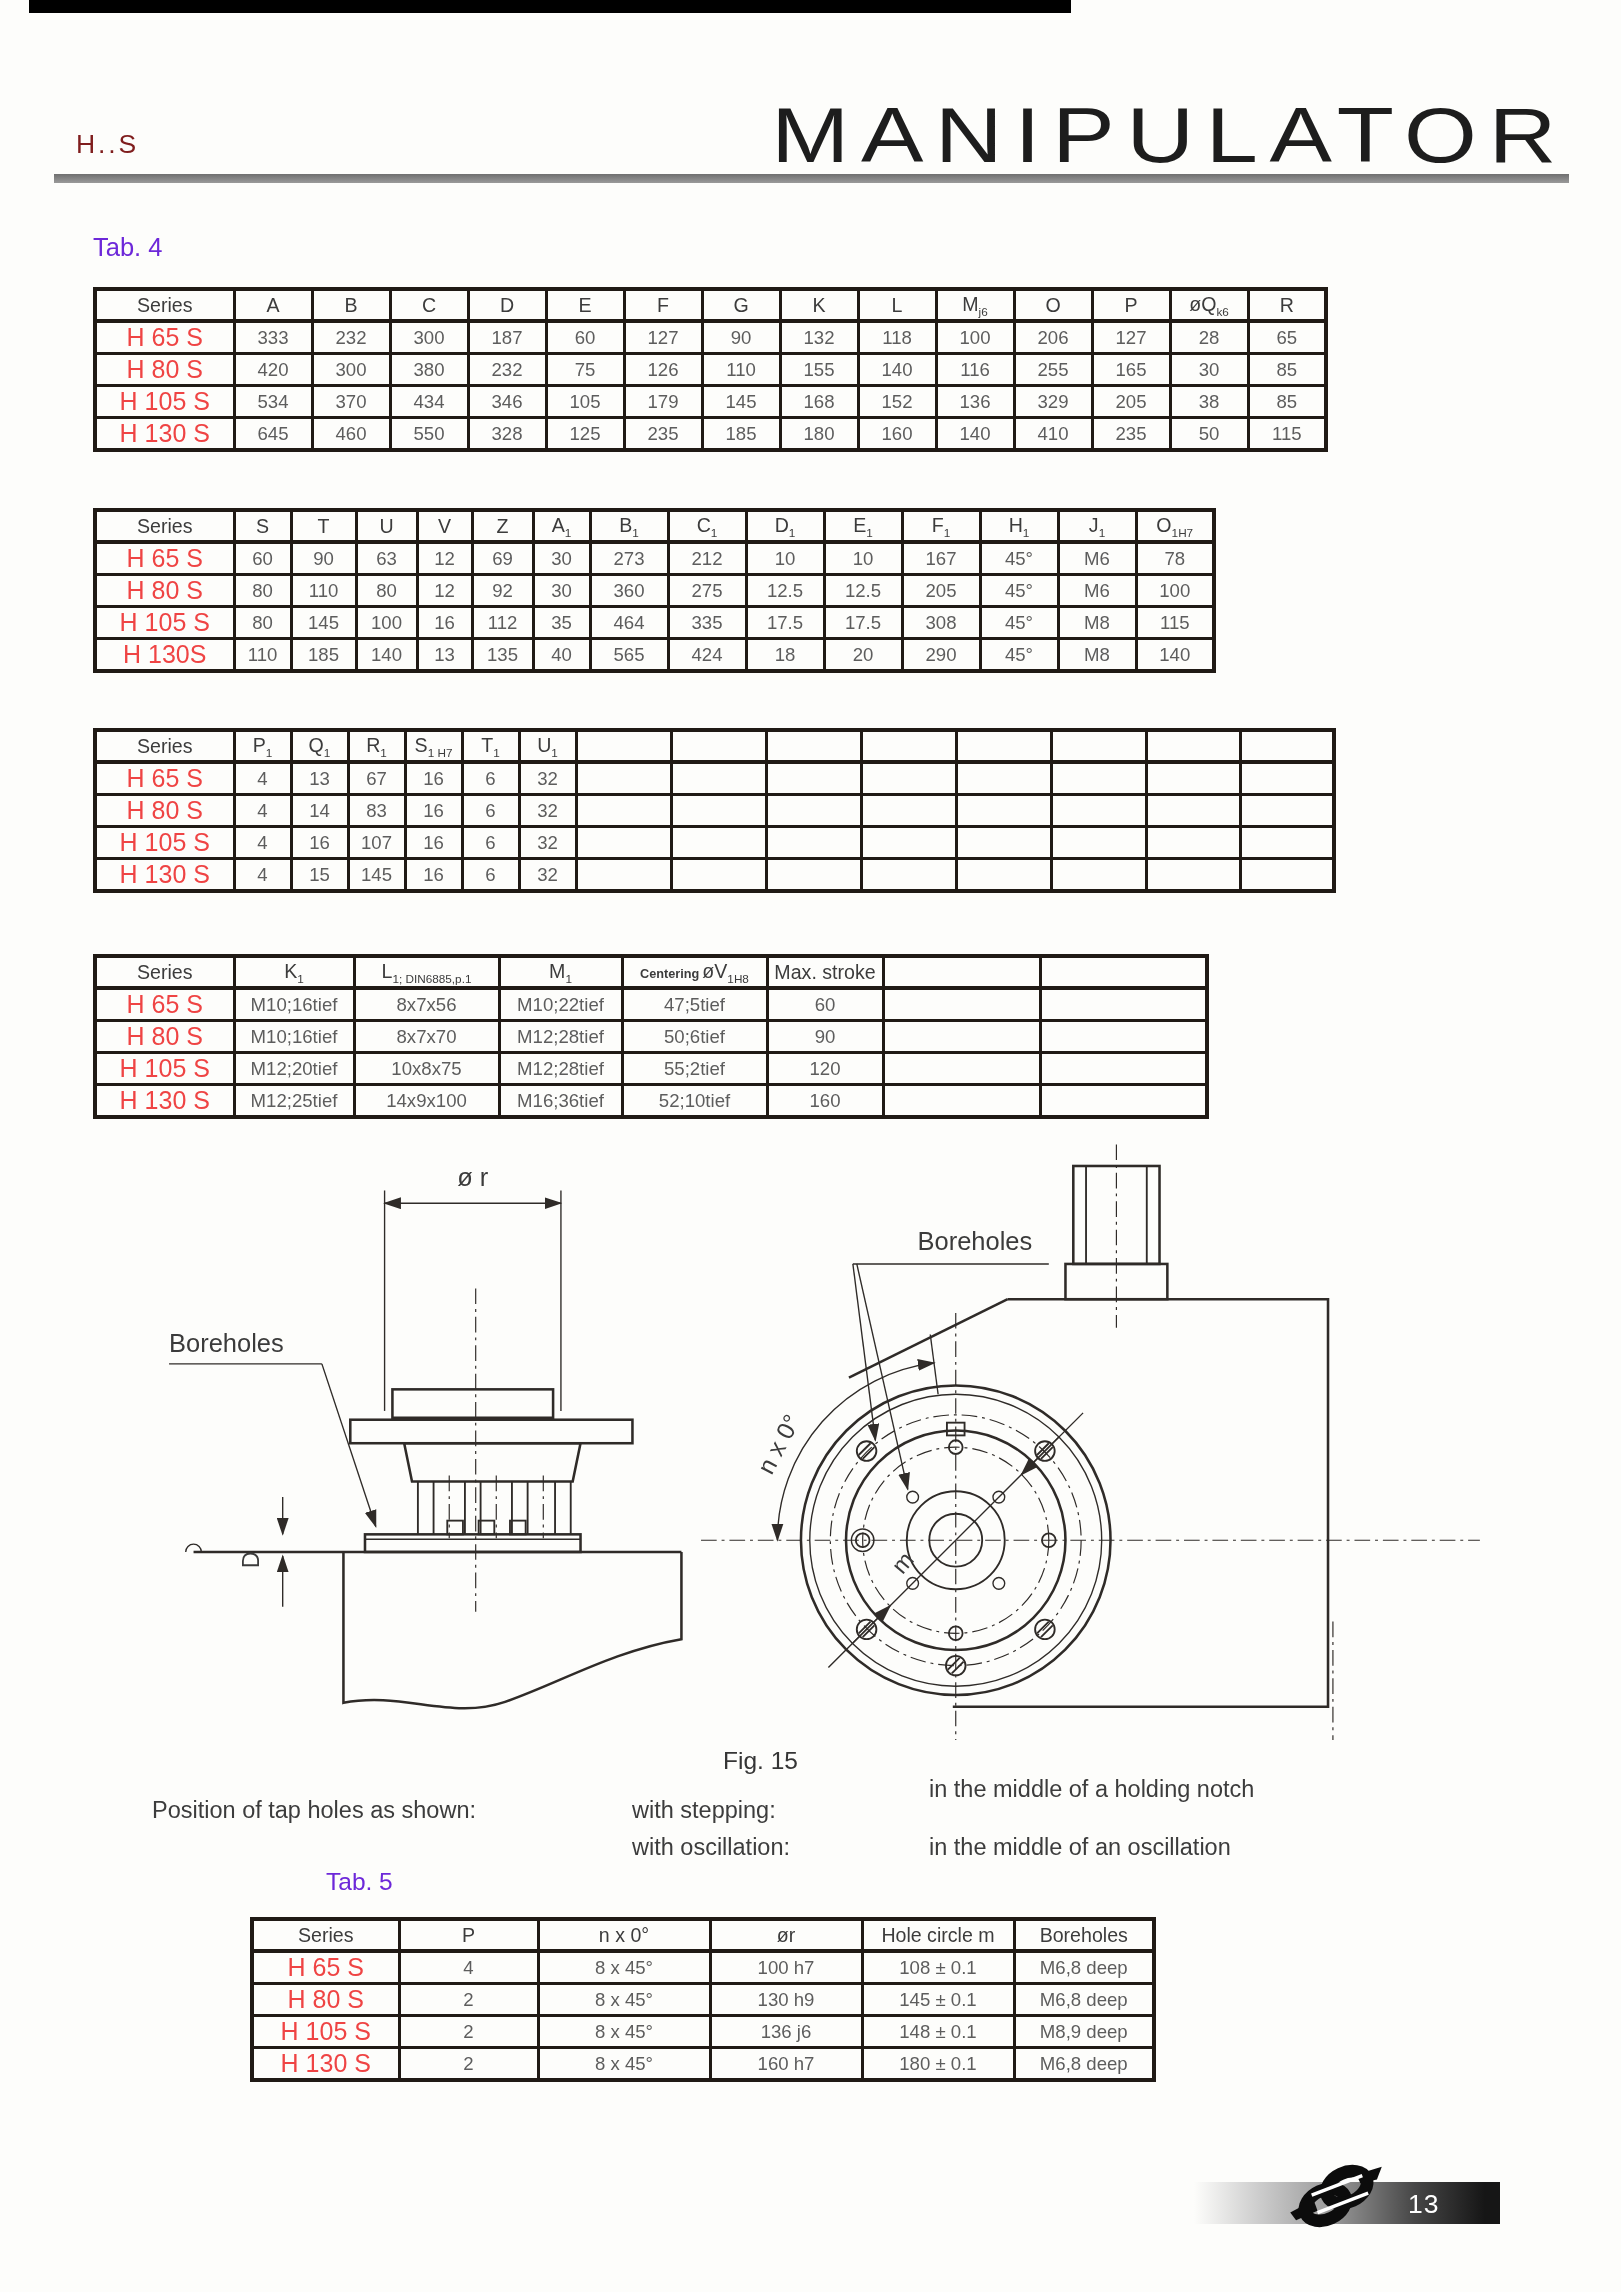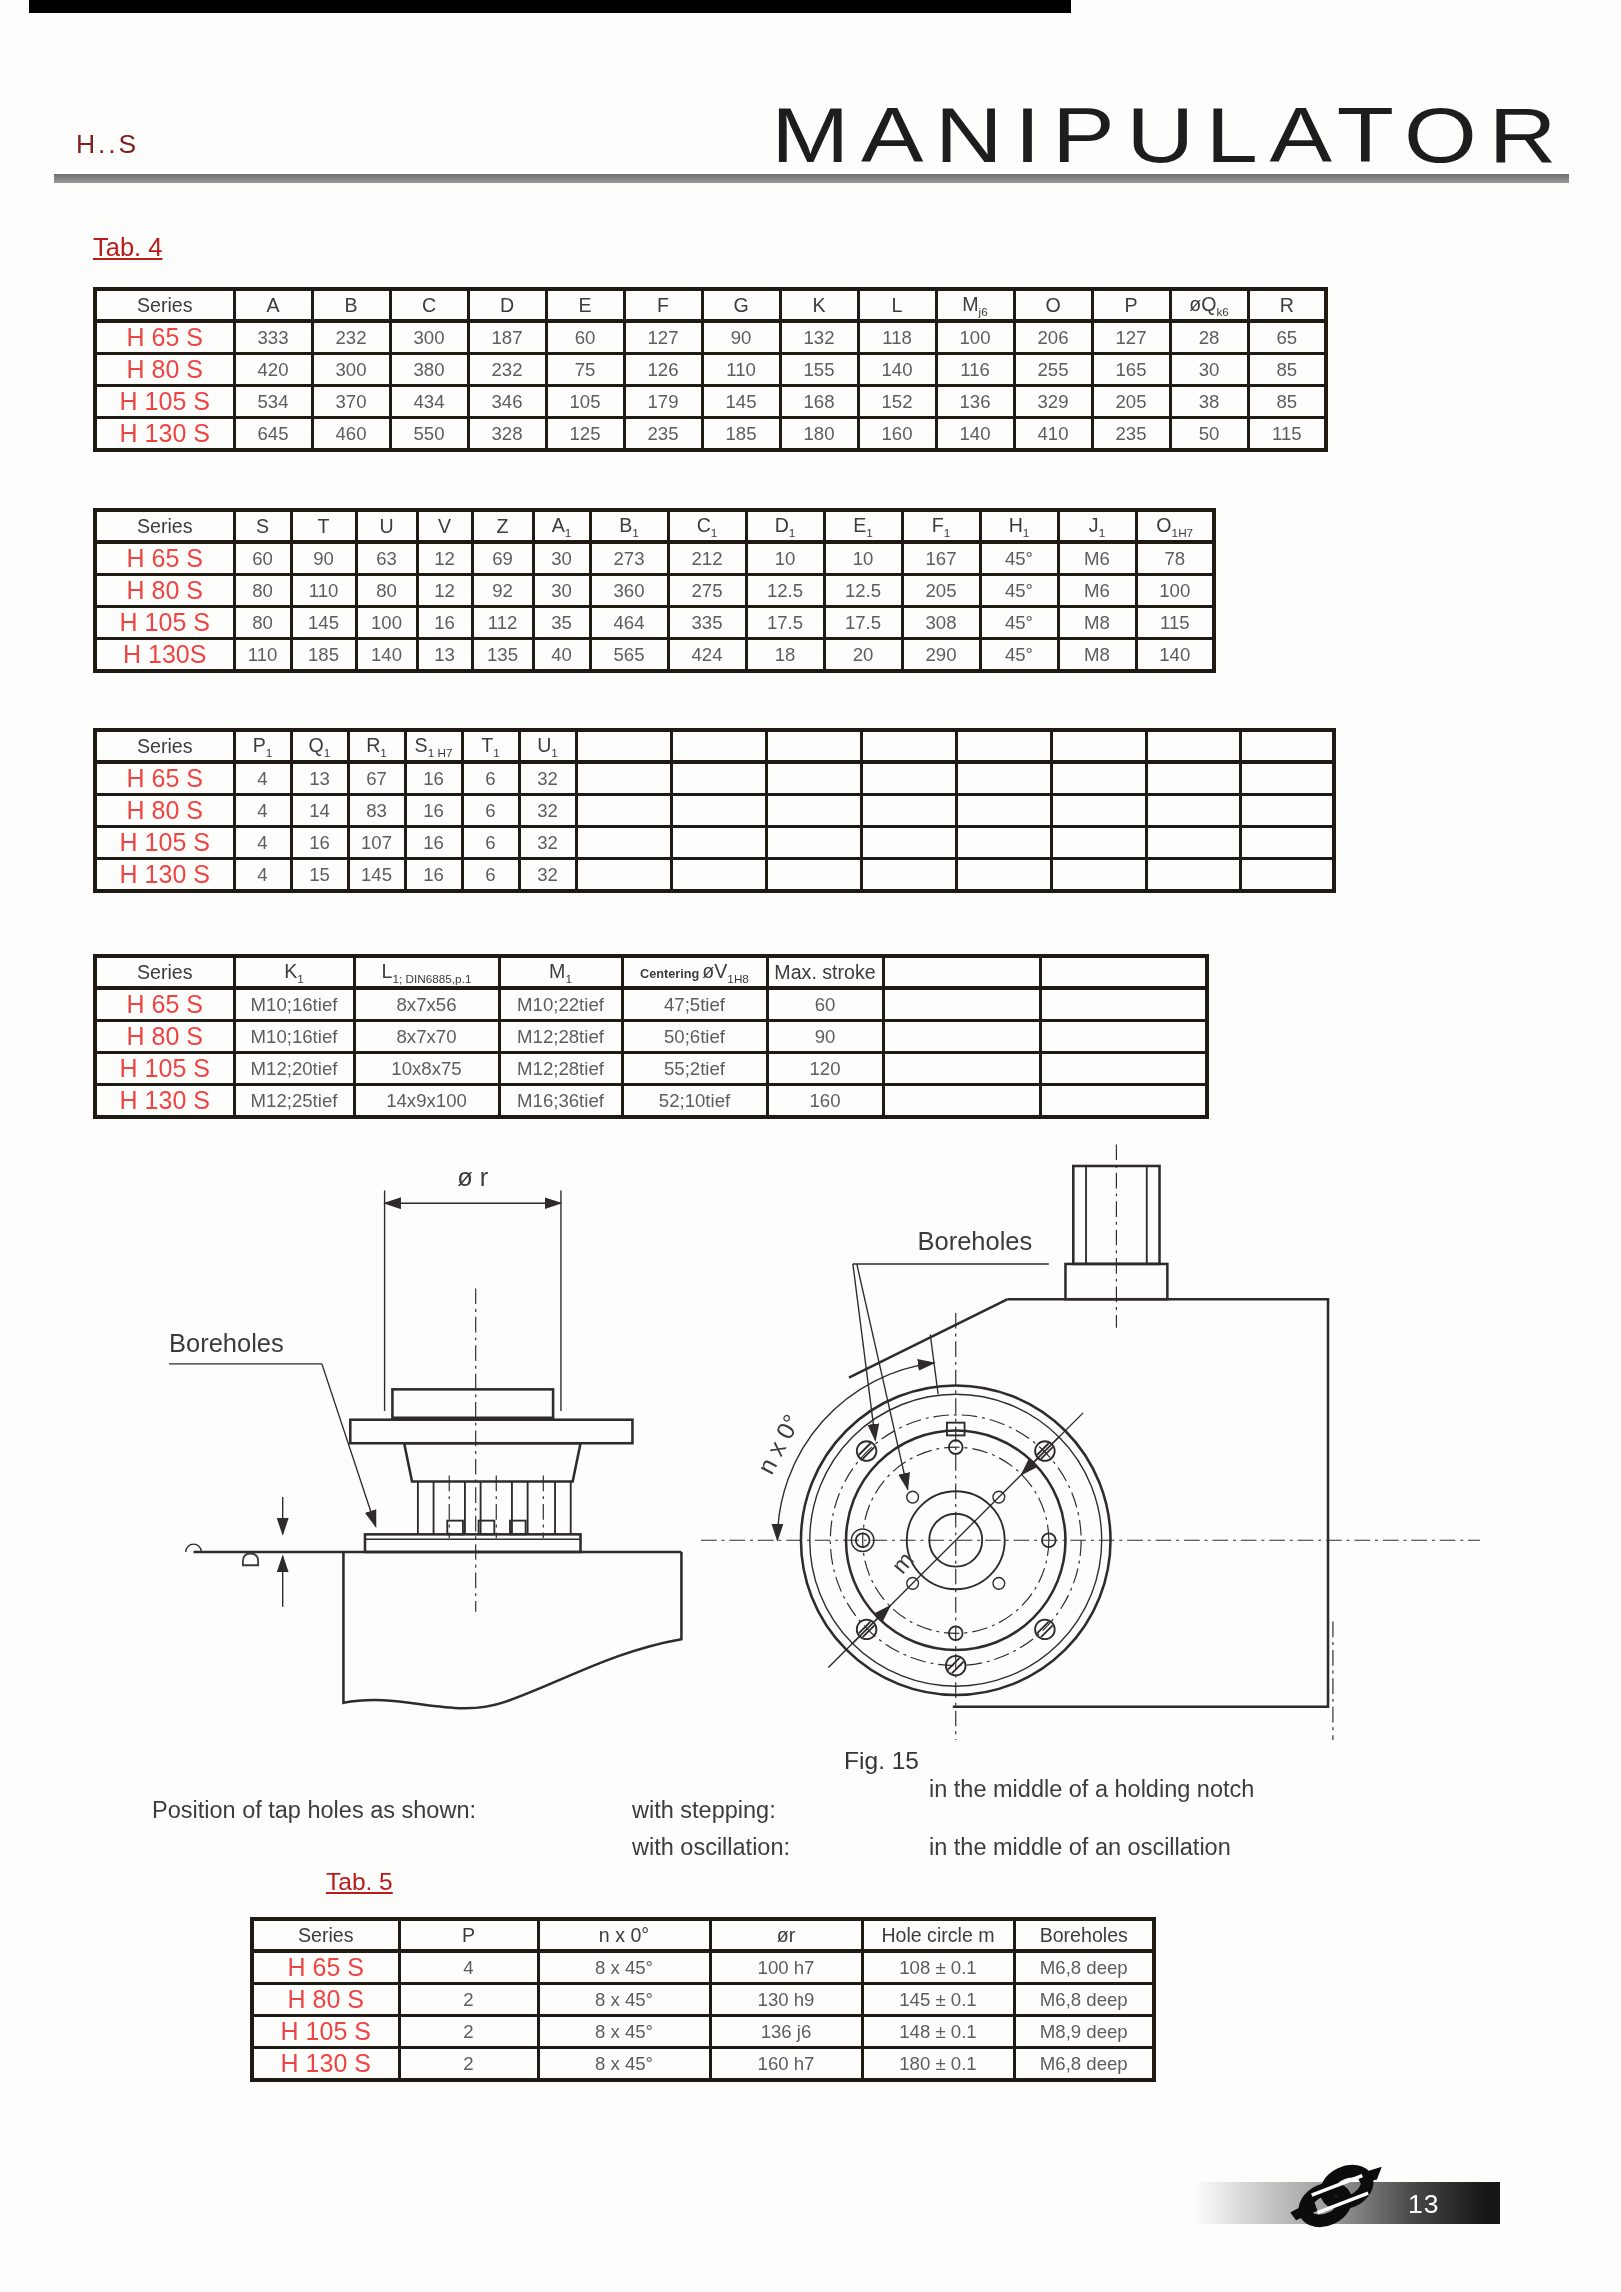--- a/index.html
+++ b/index.html
@@ -8,36 +8,36 @@
   .abs{position:absolute;}
 
   
   .top-bar{left:29px;top:0;width:1042px;height:12.7px;background:#000;}
   .code{left:76px;top:129px;font-size:26.5px;letter-spacing:2.9px;color:#7f1d1d;}
   .brand{right:53px;top:90px;font-size:78px;letter-spacing:9.8px;color:#1d1d1d;
          transform:scaleX(1.2);transform-origin:right center;white-space:nowrap;}
   .rule{left:54px;top:174px;width:1515px;height:8.8px;
         background:linear-gradient(to bottom,#6f6f6f,#9a9a9a);}
 
-  .tab-label{font-size:25.5px;color:#b91c1c;text-decoration:underline;}
+  .tab-label{font-size:25.5px;color:#6d28d9;}
 
   
   table{border-collapse:collapse;table-layout:fixed;position:absolute;
         border:4.9px solid #201a15;background:#fdfdfb;}
   th,td{border:3.9px solid #201a15;text-align:center;font-size:18.6px;color:#5d5d5d;
         height:28px;padding:0;overflow:hidden;white-space:nowrap;font-weight:normal;}
   th{font-size:19.6px;color:#3c3c3c;}
   thead th{border-bottom:4.9px solid #201a15;}
   td:first-child{font-size:25px;color:#ef4444;}
   sub{font-size:0.6em;}
   .hsm{font-size:12.7px;font-weight:bold;margin-right:3px;}
 
   
   .note{font-size:23.5px;color:#3c3c3c;white-space:nowrap;}
-  .caption{font-size:24.5px;color:#353535;text-align:right;width:196px;}
+  .caption{font-size:24.5px;color:#353535;text-align:left;width:196px;}
 
   
   svg text{fill:#3b3b3b;font-family:"Liberation Sans",sans-serif;}
   .obj{stroke:#2f2b28;stroke-width:2.6;fill:none;}
   .o2{stroke:#2f2b28;stroke-width:1.9;fill:none;}
   .thin{stroke:#2f2b28;stroke-width:1.4;fill:none;}
   .cl{stroke:#2f2b28;stroke-width:1.2;fill:none;stroke-dasharray:16 5 3 5;}
 
   
   .foot-bar{left:1194px;top:2182px;width:306px;height:42px;

